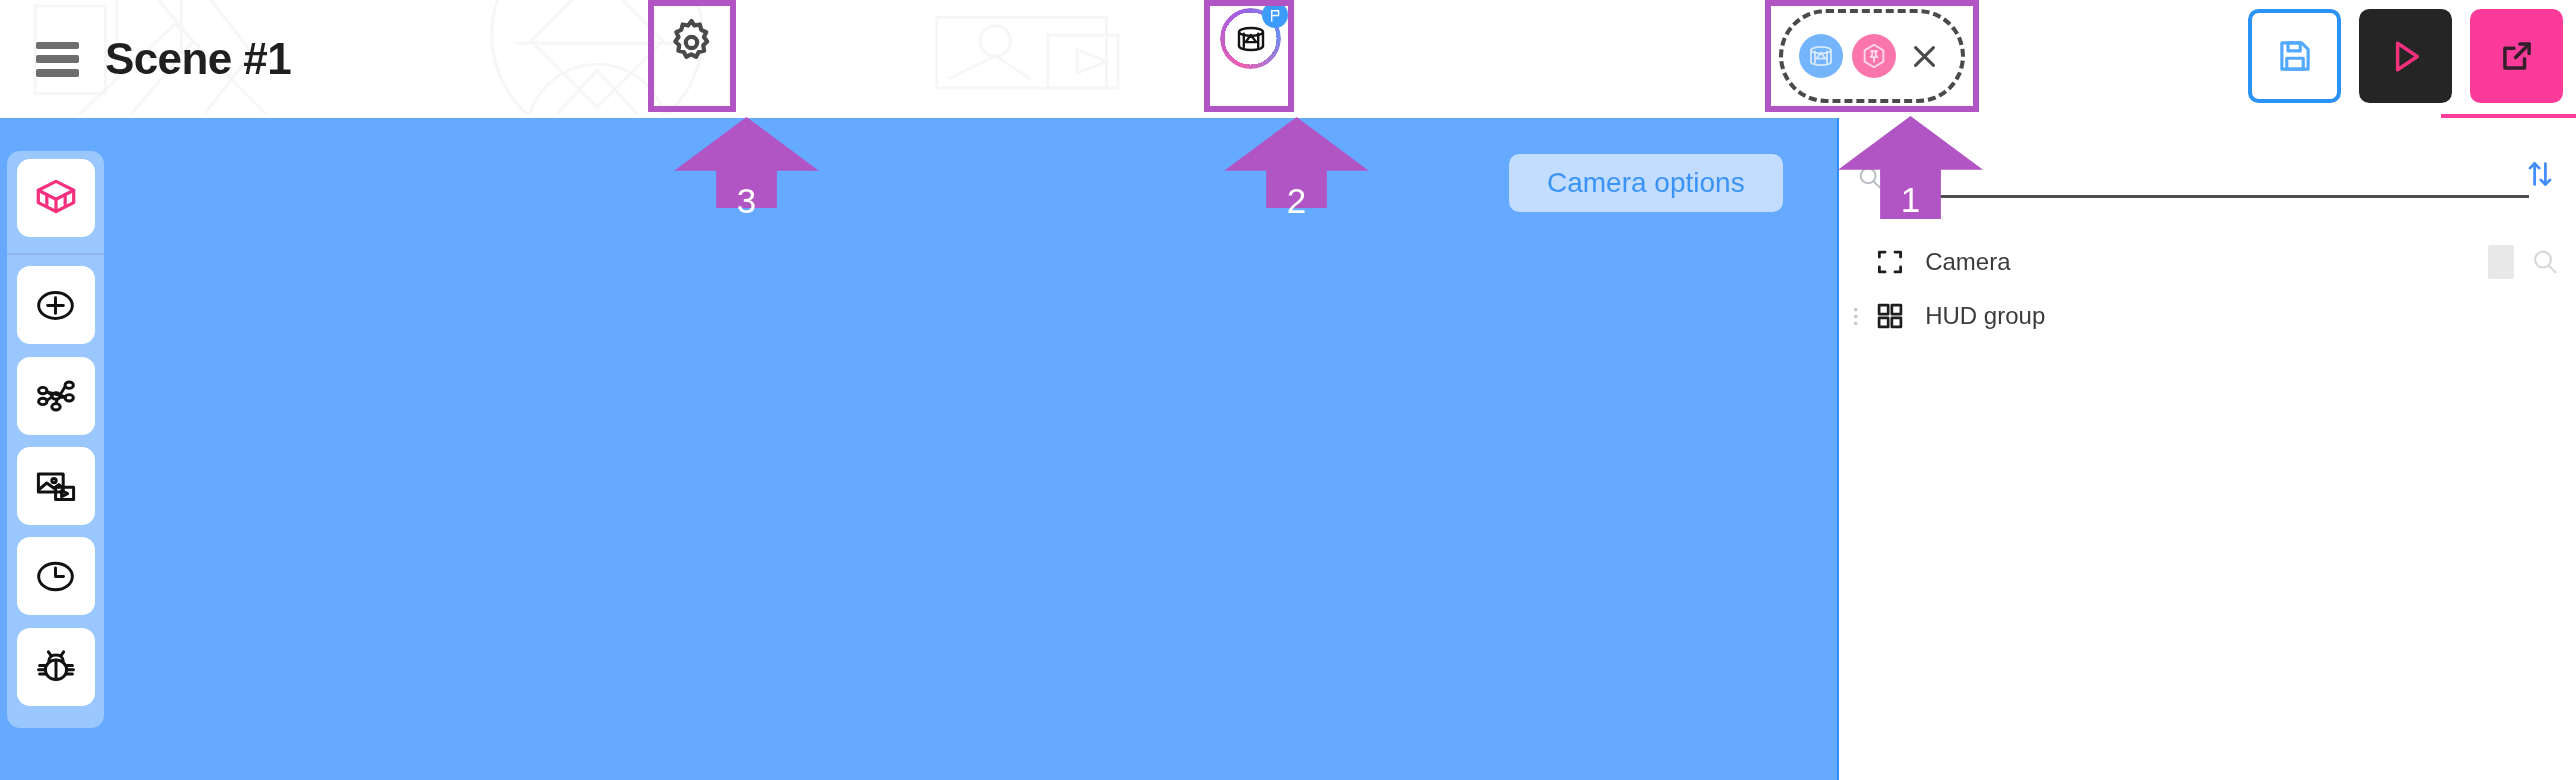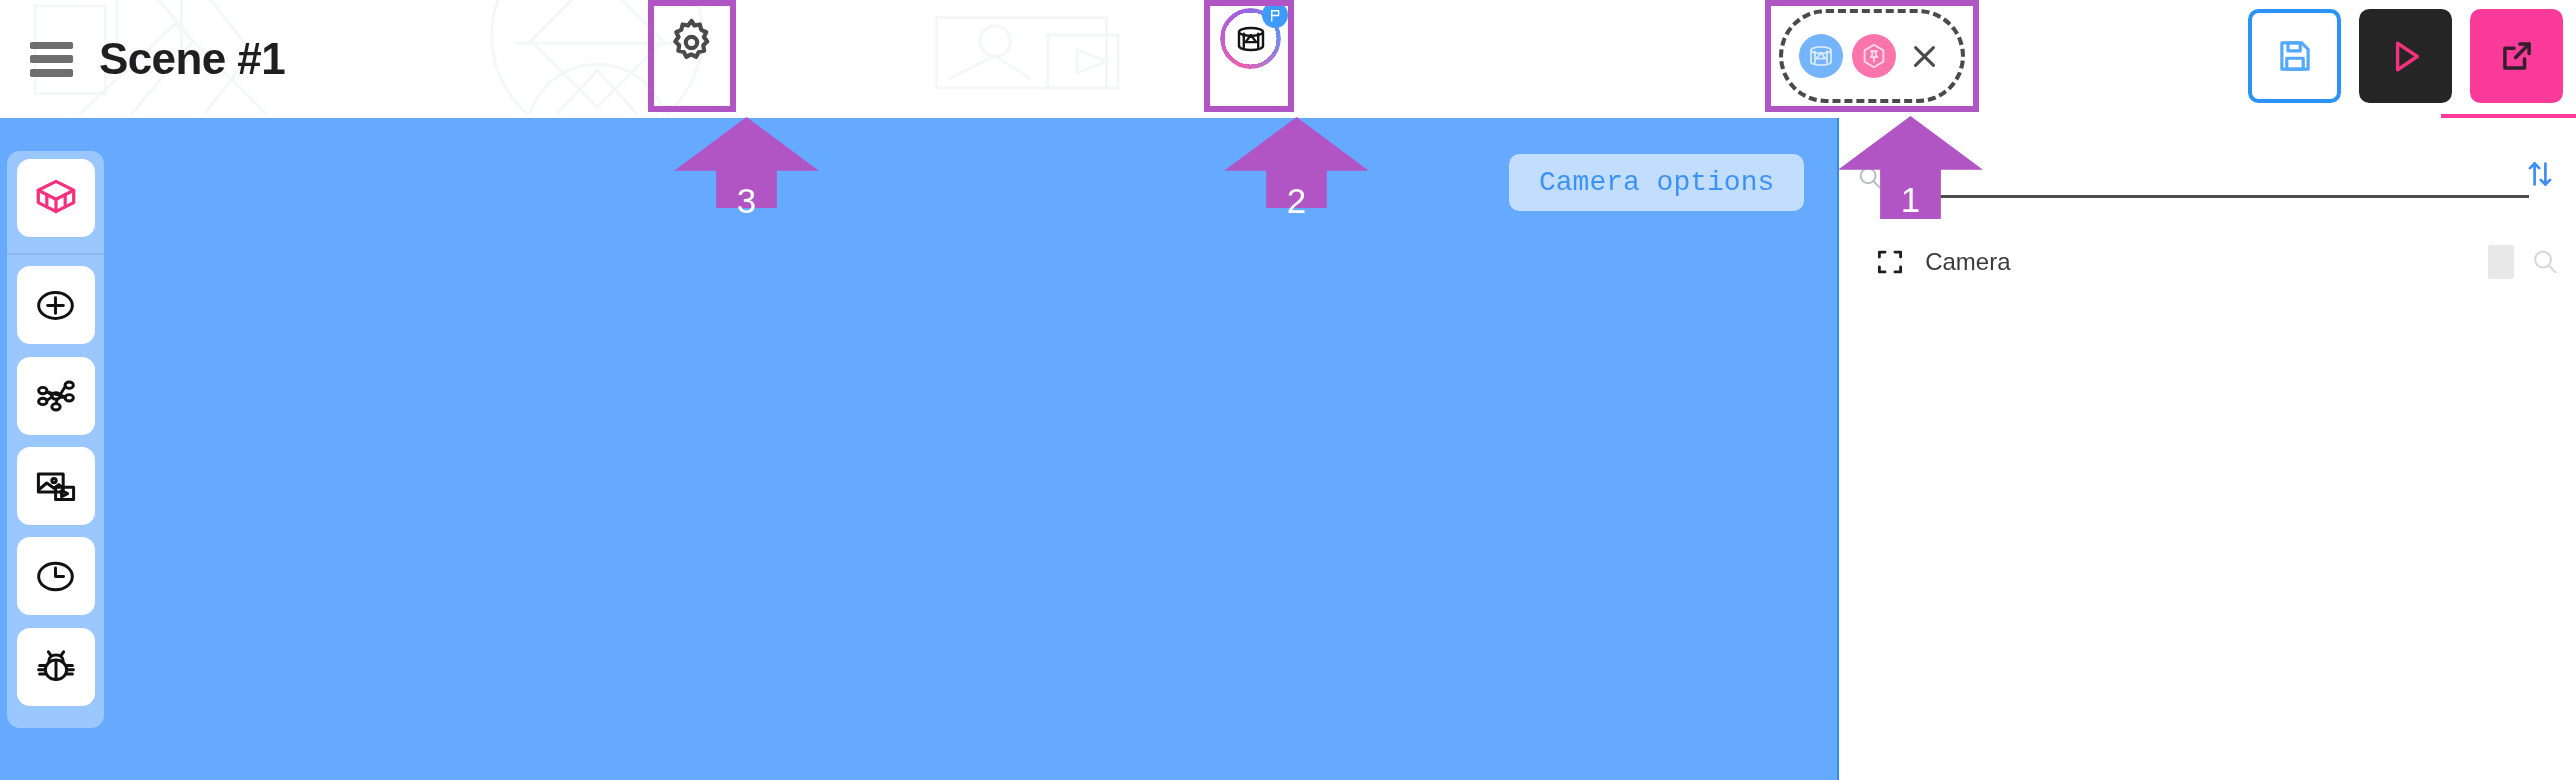--- a/index.html
+++ b/index.html
@@ -11,20 +11,21 @@
   }
   #app { position: relative; width: 2576px; height: 781px; }
 
   
   .header {
     position: absolute; left: 0; top: 0;
     width: 2576px; height: 118px;
     background: #ffffff;
     display: flex; align-items: center;
     overflow: hidden;
+    padding-left: 6px;
   }
   .header-watermark {
     position: absolute; left: 0; top: 0; right: 0; bottom: 0;
     opacity: 0.45; pointer-events: none;
   }
   .header-inner {
     position: relative; z-index: 2;
     display: flex; align-items: center;
     width: 100%; height: 100%;
   }
@@ -141,24 +142,24 @@
   .rail-btn {
     width: 78px; height: 78px; border-radius: 13px;
     background: #ffffff; margin-bottom: 12.3px;
     display: flex; align-items: center; justify-content: center;
     cursor: pointer; border: none;
   }
   .rail-sep { width: 97px; height: 1.8px; background: rgba(120,150,200,0.35); margin: 3.5px 0 11.7px 0; }
 
   .camera-options {
     position: absolute; left: 1509px; top: 154px;
-    padding: 13px 30px; border-radius: 10.5px;
+    padding: 13px 38px; border-radius: 10.5px;
     background: #c2ddff; color: #3b93f7;
     font-size: 28px; white-space: nowrap; cursor: pointer; border: none;
-    font-family: Liberation Mono, monospace;
+    font-family: Liberation Sans, sans-serif;
   }
 
   
   .panel {
     position: absolute; left: 1839px; top: 118px;
     width: 737px; height: 663px;
     background: #ffffff;
   }
   .panel-search {
     position: absolute; left: 10.5px; top: 34px;
@@ -448,20 +449,40 @@
           <button class="vis-toggle"></button>
           <span class="row-search">
             <svg width="34" height="34" viewBox="0 0 24 24" fill="none" stroke="#2b2b2b" stroke-width="1.5" stroke-linecap="round">
               <circle cx="10.6" cy="10.3" r="5.6"></circle>
               <path d="M14.8 14.6 L19.4 19.2"></path>
             </svg>
           </span>
         </span>
       </div>
 
+      <div class="tree-row">
+        <span class="drag-handle">
+          <svg width="11.7" height="29" viewBox="0 0 8 24">
+            <g fill="#c7c7c7">
+              <rect x="1" y="5" width="2.6" height="2.6"></rect>
+              <rect x="1" y="10.7" width="2.6" height="2.6"></rect>
+              <rect x="1" y="16.4" width="2.6" height="2.6"></rect>
+            </g>
+          </svg>
+        </span>
+        <span class="row-icon">
+          <svg width="34" height="34" viewBox="0 0 24 24" fill="none" stroke="#1e1e1e" stroke-width="1.9" stroke-linejoin="round">
+            <rect x="4.3" y="4.3" width="6.4" height="6.4"></rect>
+            <rect x="13.3" y="4.3" width="6.4" height="6.4"></rect>
+            <rect x="4.3" y="13.3" width="6.4" height="6.4"></rect>
+            <rect x="13.3" y="13.3" width="6.4" height="6.4"></rect>
+          </svg>
+        </span>
+        <span class="row-label">HUD group</span>
+      </div>
 
     </div>
   </div>
 
   <div class="anno" id="anno3">
     <svg width="145" height="91" viewBox="0 0 248 156">
       <path d="M124 0 L248 92 H176 V156 H72 V92 H0 Z" fill="#b154c4"></path>
     </svg>
     <span class="anno-num">3</span>
   </div>

